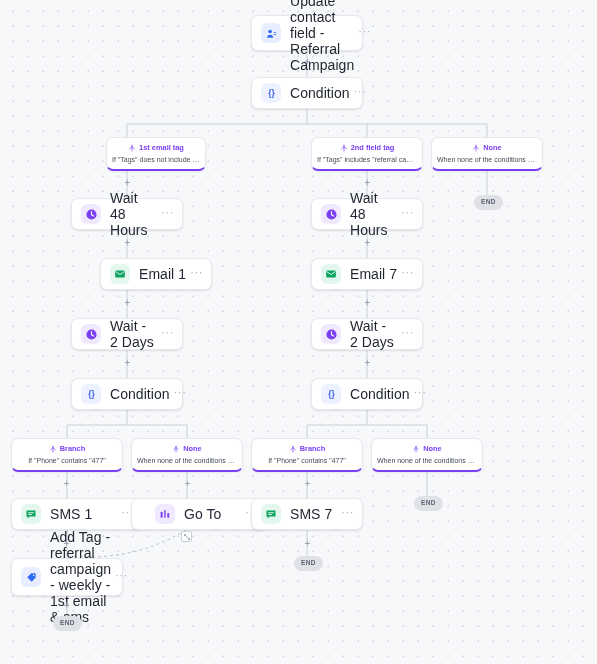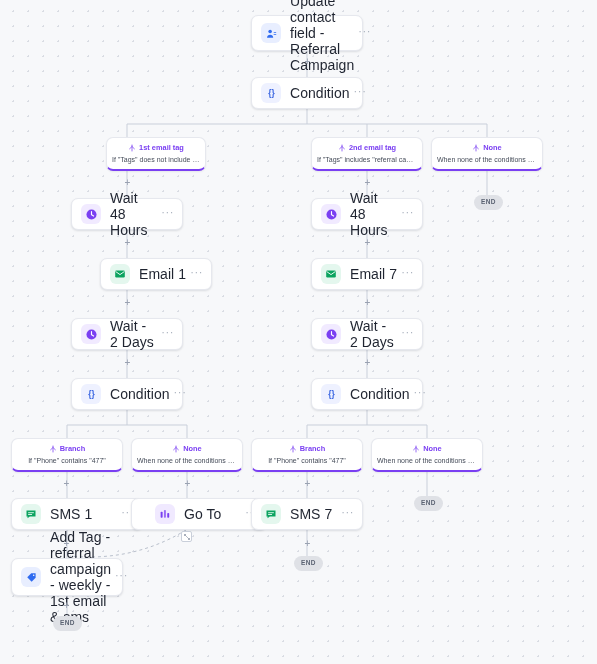--- a/index.html
+++ b/index.html
@@ -323,21 +323,21 @@
       <span>1st email tag</span>
     </div>
     <div class="bdesc">If "Tags" does not include "referral ...</div>
   </div>
 
   <div class="branch" style="left:311px;top:137px;width:112px;height:34px;">
     <div class="btitle">
       <svg width="8" height="8" viewBox="0 0 16 16">
           <path d="M8 2v12M8 5L3.2 9.6M8 5l4.8 4.6" stroke="#7a3ff2" stroke-width="1.5" fill="none" stroke-linecap="round"></path>
         </svg>
-      <span>2nd email tag</span>
+      <span>2nd field tag</span>
     </div>
     <div class="bdesc">If "Tags" includes "referral campaign...</div>
   </div>
 
   <div class="branch" style="left:431px;top:137px;width:112px;height:34px;">
     <div class="btitle">
       <svg width="8" height="8" viewBox="0 0 16 16">
           <path d="M8 2v12M8 5L3.2 9.6M8 5l4.8 4.6" stroke="#7a3ff2" stroke-width="1.5" fill="none" stroke-linecap="round"></path>
         </svg>
       <span>None</span>

